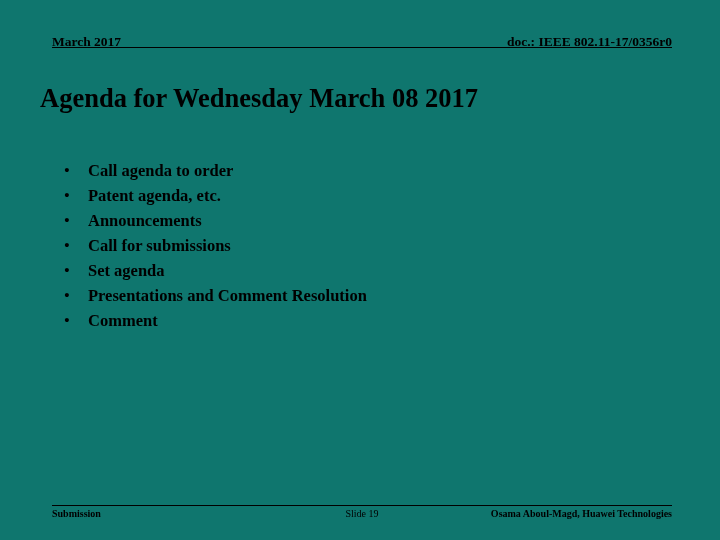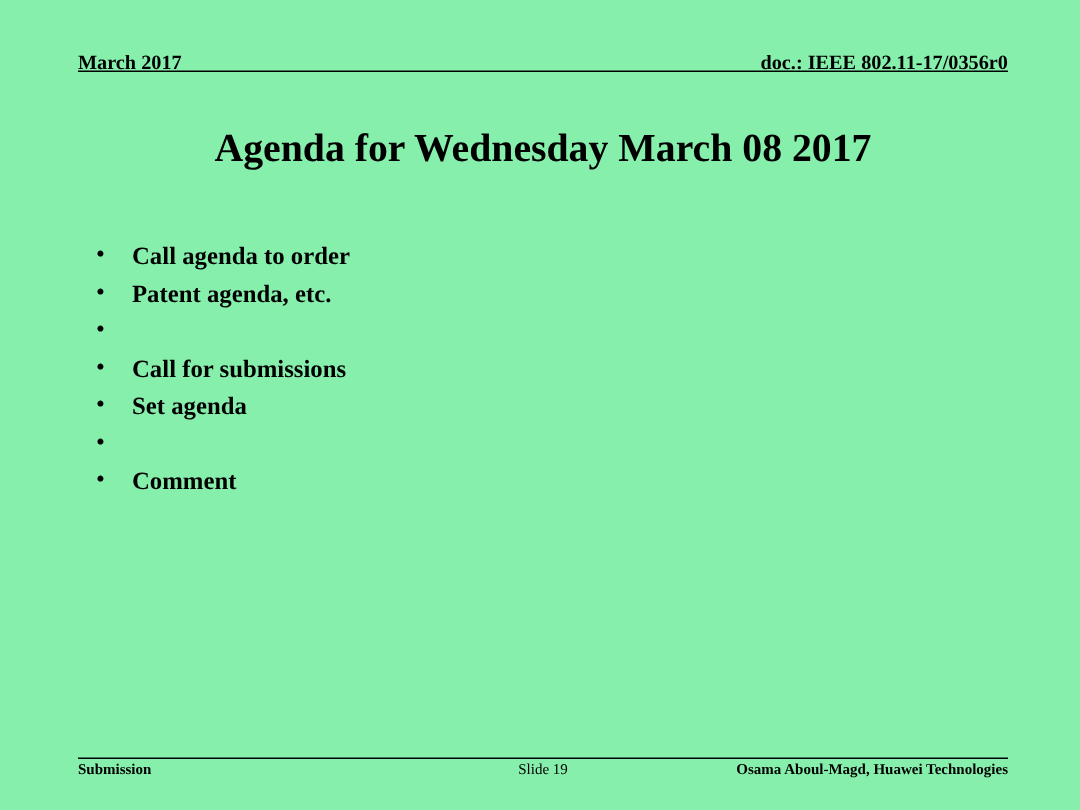--- a/index.html
+++ b/index.html
@@ -6,21 +6,21 @@
   html, body {
     margin: 0;
     padding: 0;
     background: #ffffff;
   }
 
   #slide {
     position: relative;
     width: 720px;
     height: 540px;
-    background: #86efac;
+    background: #0f766e;
     overflow: hidden;
     font-family: "Liberation Serif", "DejaVu Serif", serif;
     color: #000000;
     -webkit-font-smoothing: none;
   }
 
   
   .header {
     position: absolute;
     left: 52px;
@@ -50,21 +50,21 @@
 
   .header-left { left: 0; }
   .header-right { right: 0; }
 
   
   .slide-title {
     position: absolute;
     left: 40px;
     top: 82px;
     width: 644px;
-    text-align: center;
+    text-align: left;
     font-size: 26.5px;
     font-weight: bold;
     line-height: 32px;
     white-space: nowrap;
   }
 
   
   .bullet-list {
     position: absolute;
     left: 56px;
@@ -157,31 +157,33 @@
     <li class="bullet-item">
       <span class="bullet-marker">•</span>
       <span class="bullet-text">Call agenda to order</span>
     </li>
     <li class="bullet-item">
       <span class="bullet-marker">•</span>
       <span class="bullet-text">Patent agenda, etc.</span>
     </li>
     <li class="bullet-item">
       <span class="bullet-marker">•</span>
+      <span class="bullet-text">Announcements</span>
     </li>
     <li class="bullet-item">
       <span class="bullet-marker">•</span>
       <span class="bullet-text">Call for submissions</span>
     </li>
     <li class="bullet-item">
       <span class="bullet-marker">•</span>
       <span class="bullet-text">Set agenda</span>
     </li>
     <li class="bullet-item">
       <span class="bullet-marker">•</span>
+      <span class="bullet-text">Presentations and Comment Resolution</span>
     </li>
     <li class="bullet-item">
       <span class="bullet-marker">•</span>
       <span class="bullet-text">Comment</span>
     </li>
   </ul>
 
   <div class="footer-rule"></div>
   <div class="footer">
     <div class="footer-left">Submission</div>

